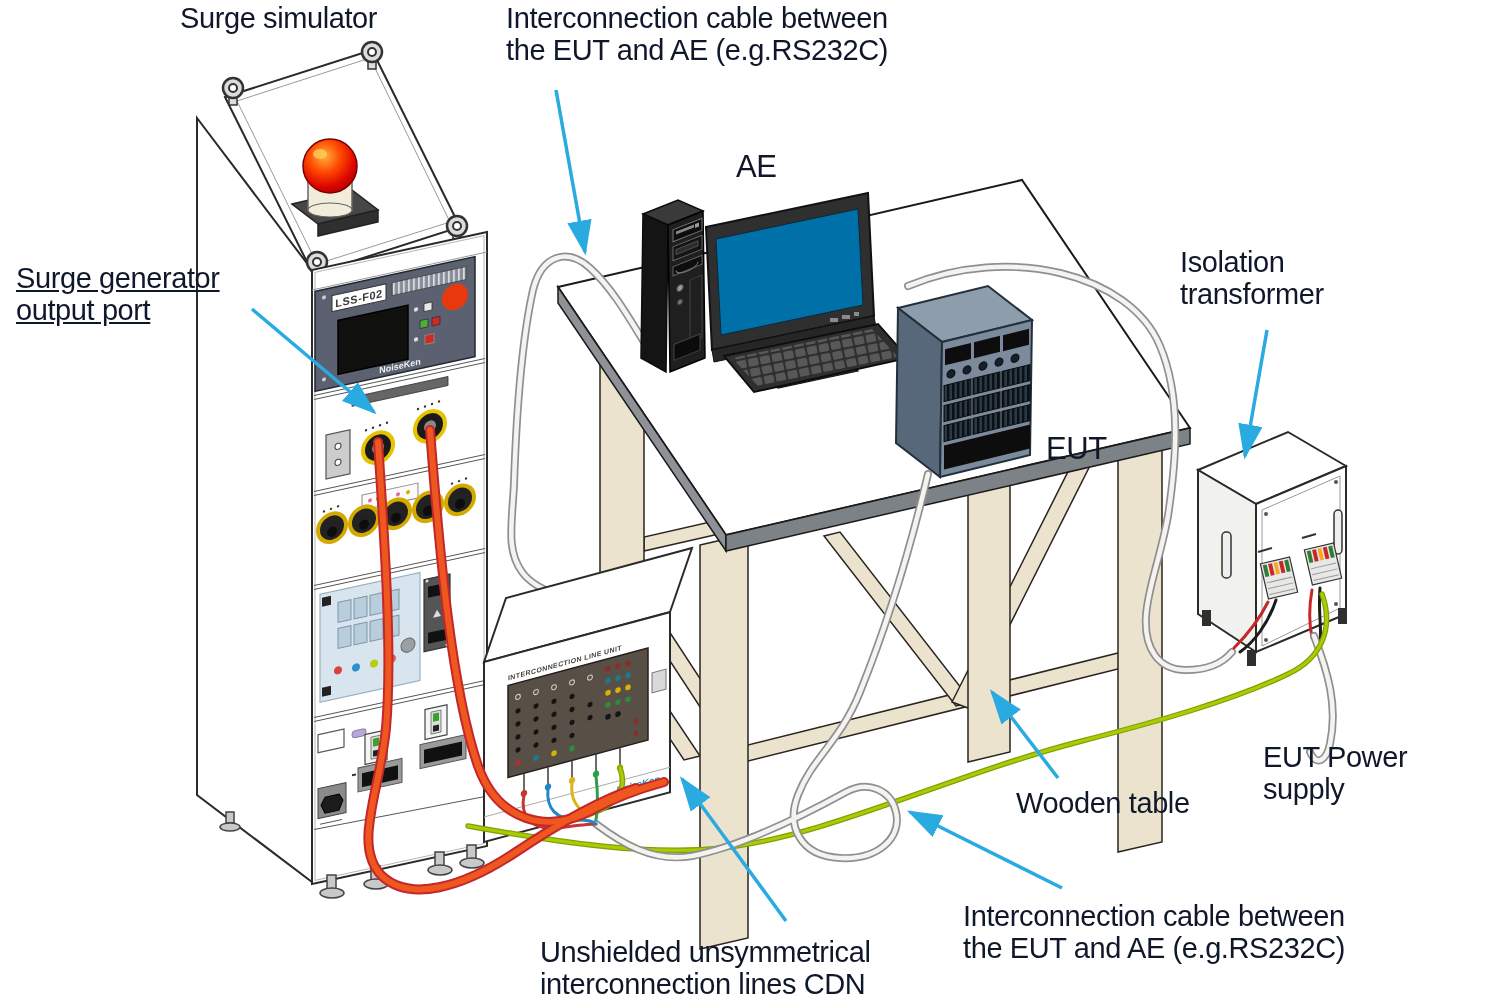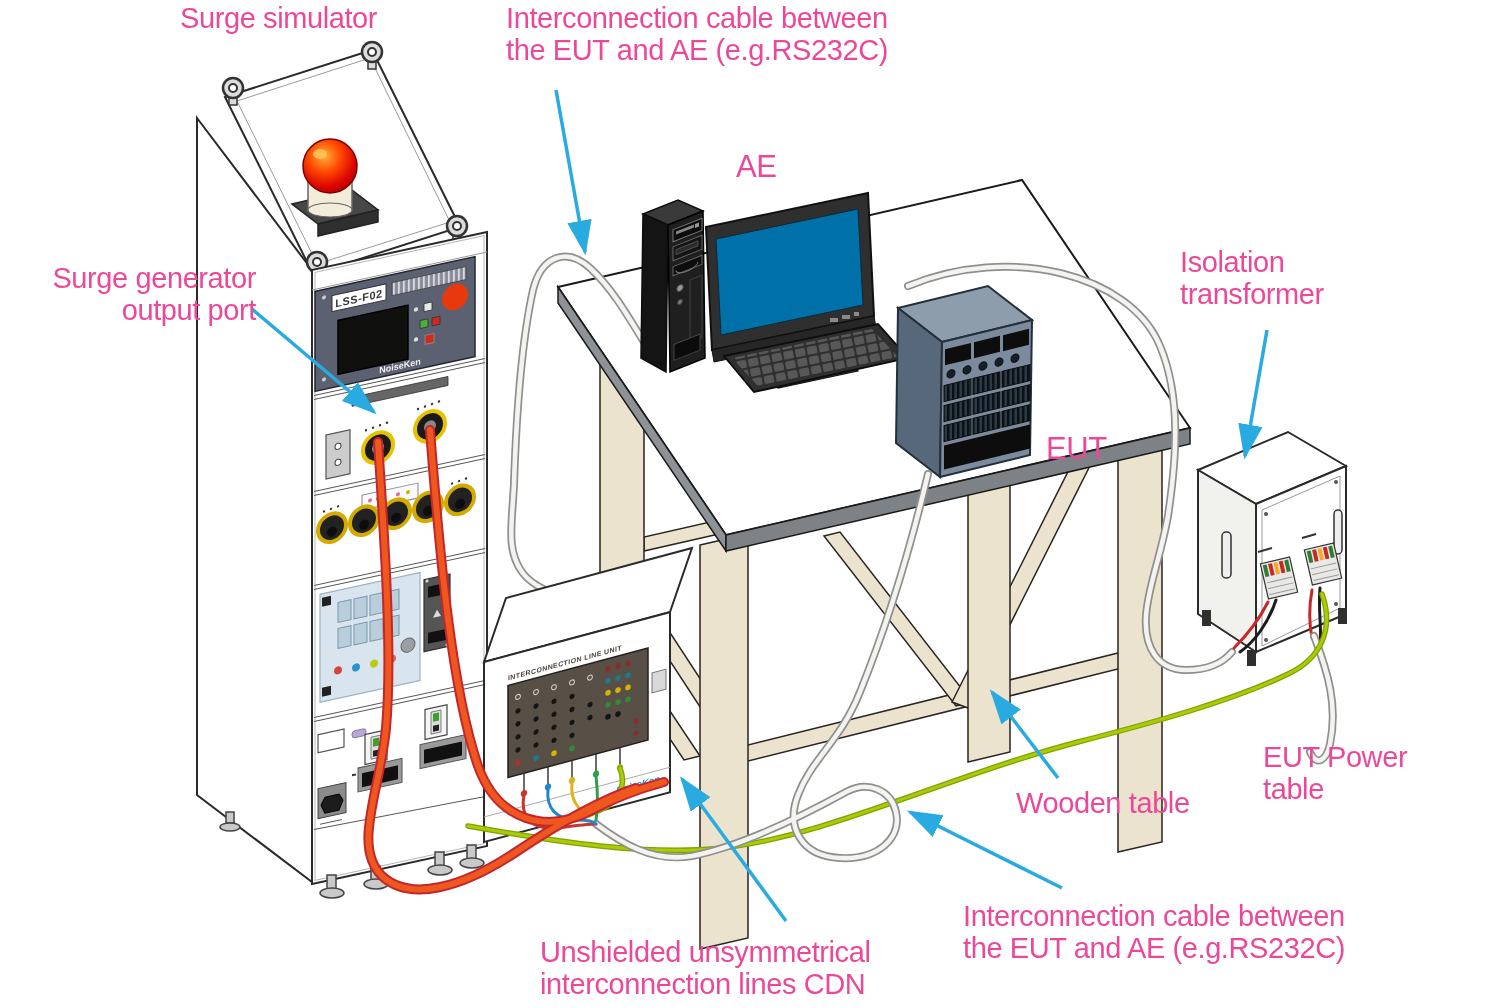--- a/index.html
+++ b/index.html
@@ -1,23 +1,23 @@
 <!DOCTYPE html>
 <html><head>
 <meta charset="utf-8">
 <style>
   html,body{margin:0;padding:0;background:#fff;}
   #stage{position:relative;width:1500px;height:1008px;background:#fff;overflow:hidden;
          font-family:"Liberation Sans", sans-serif;}
   #scene{position:absolute;left:0;top:0;}
-  .lbl{position:absolute;font-size:29px;line-height:1.12;color:#ec4899;
+  .lbl{position:absolute;font-size:29px;line-height:1.12;color:#0f172a;
        white-space:pre-line;letter-spacing:-0.4px;}
   #l-surge{left:180px;top:2px;}
   #l-ictop{left:506px;top:2px;}
-  #l-sgout{left:4px;top:262px;width:252px;text-align:right;}
+  #l-sgout{left:16px;top:262px;width:252px;text-decoration:underline;}
   #l-ae{left:724px;top:150px;font-size:31px;margin-left:12px;}
   #l-eut{left:1046px;top:386px;font-size:31px;margin-top:46px;}
   #l-iso{left:1180px;top:246px;width:180px;}
   #l-wood{left:1016px;top:787px;}
   #l-pwr{left:1263px;top:741px;}
   #l-cdn{left:540px;top:936px;}
   #l-icbot{left:963px;top:900px;}
   .co{fill:none;stroke:#c1272d;stroke-width:10;stroke-linecap:round;}
   .ci{fill:none;stroke:#f0571f;stroke-width:6;stroke-linecap:round;}
   .go{fill:none;stroke:#8f8f8f;stroke-width:8;stroke-linecap:round;}
@@ -497,18 +497,18 @@
 <div class="lbl" id="l-ictop">Interconnection cable between
 the EUT and AE (e.g.RS232C)</div>
 <div class="lbl" id="l-sgout">Surge generator
 output port</div>
 <div class="lbl" id="l-ae">AE</div>
 <div class="lbl" id="l-eut">EUT</div>
 <div class="lbl" id="l-iso">Isolation
 transformer</div>
 <div class="lbl" id="l-wood">Wooden table</div>
 <div class="lbl" id="l-pwr">EUT Power
-table</div>
+supply</div>
 <div class="lbl" id="l-cdn">Unshielded unsymmetrical
 interconnection lines CDN</div>
 <div class="lbl" id="l-icbot">Interconnection cable between
 the EUT and AE (e.g.RS232C)</div>
 </div>
 
 </body></html>

